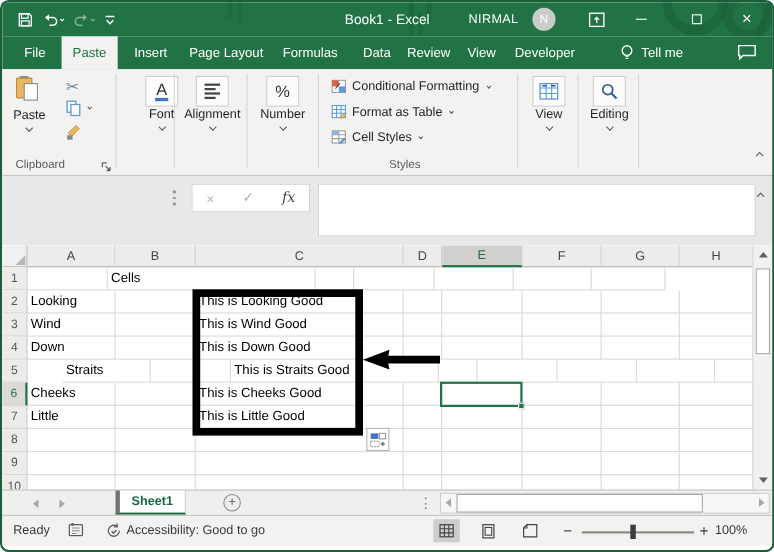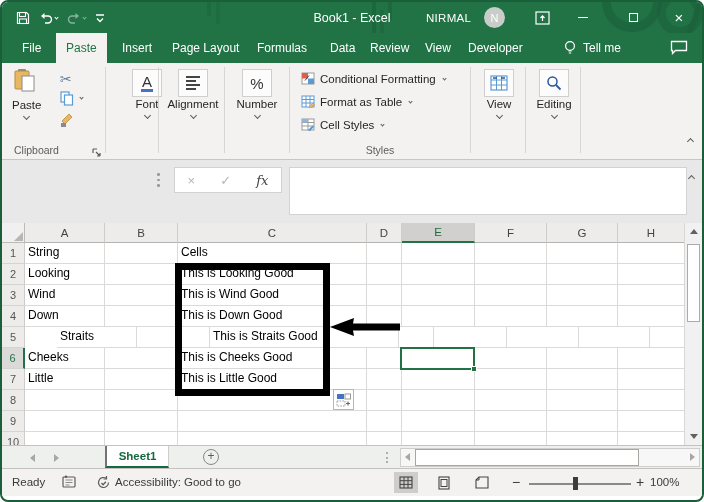--- a/index.html
+++ b/index.html
@@ -115,21 +115,21 @@
             border: 1px solid #ababab; }
 
   
   .tabsbar { position: relative; height: 23px; background: #eef0ee; border-top: 1px solid #c4c2c0; }
   .navtri { position: absolute; top: 8px; width: 0; height: 0; }
   .navtri.left { border-top: 4px solid transparent; border-bottom: 4px solid transparent;
                  border-right: 5px solid #a9a7a5; }
   .navtri.right { border-top: 4px solid transparent; border-bottom: 4px solid transparent;
                   border-left: 5px solid #a9a7a5; }
   .sheettab { position: absolute; left: 103px; top: 0; width: 64px; height: 22px; background: #fff;
-              border-left: 2px solid #737373; border-right: 1px solid #cfcdcb; border-bottom: 2.5px solid #17683f;
+              border-left: 4px solid #737373; border-right: 1px solid #cfcdcb; border-bottom: 2.5px solid #17683f;
               color: #17683f; font-weight: bold; font-size: 11.5px; display: flex; align-items: center;
               justify-content: center; }
   .addsheet { position: absolute; left: 201px; top: 3px; width: 16px; height: 16px; border: 1px solid #8a8886;
               border-radius: 50%; color: #5e5c5a; font-size: 12px; line-height: 13px; text-align: center; }
   .hdots { position: absolute; left: 384px; top: 6px; display: flex; flex-direction: column; gap: 2.5px; }
   .hdots i { width: 2px; height: 2px; background: #9a9a9a; border-radius: 50%; }
   .hscroll { position: absolute; left: 398px; top: 2px; width: 300px; height: 19px; background: #f7f7f7;
              border: 1px solid #d0cecb; }
   .hthumb { position: absolute; left: 14px; top: 0; width: 224px; height: 17px; background: #fff;
             border: 1px solid #a8a6a4; }
@@ -321,21 +321,21 @@
     <div class="styles-item" style="left:299px;top:55px">
       <svg width="14" height="13" viewBox="0 0 14 13">
           <rect x="1" y="1" width="12" height="11" fill="#fff" stroke="#9a9a9a"></rect>
           <path d="M1 4.5 h12 M1 8 h12 M7 1 v11" stroke="#9a9a9a" stroke-width="1"></path>
           <rect x="1" y="1" width="6" height="3.5" fill="#8fb4e3"></rect>
           <path d="M7 12 l4.5-4.5 1.5 1.5 -4.5 4.5 z" fill="#5b9bd5"></path>
         </svg>
       <span>Cell Styles</span>
       <span class="chev tiny"></span>
     </div>
-    <div class="grouplabel" style="left:328px;top:81px;width:100px">Styles</div>
+    <div class="grouplabel" style="left:316px;top:81px;width:100px">Styles</div>
     <div class="rsep" style="left:468px"></div>
 
     <div class="bigbtn" style="left:479px;top:6px;width:36px">
       <span class="iconbox">
         <svg width="18" height="16" viewBox="0 0 18 16">
             <rect x="1" y="1" width="16" height="14" fill="#fff" stroke="#5b9bd5" stroke-width="1.2"></rect>
             <path d="M1 5 h16 M1 10 h16 M6.5 1 v14 M11.5 1 v14" stroke="#5b9bd5" stroke-width="1"></path>
             <path d="M3 3 h4 M11 3 h4" stroke="#2b579a" stroke-width="1.4"></path>
           </svg>
       </span>
@@ -384,21 +384,20 @@
           <div class="colh" style="width: 35px;">D</div>
           <div class="colh sel" style="width: 73px;">E</div>
           <div class="colh" style="width: 72px;">F</div>
           <div class="colh" style="width: 71px;">G</div>
           <div class="colh" style="width: 67px;">H</div>
         </div>
     </div>
     <div class="gridrows">
         <div class="grow">
           <div class="rowh">1</div>
-          <div class="cell" style="width: 80px;">String</div>
           <div class="cell" style="width: 73px;"></div>
           <div class="cell" style="width: 189px;">Cells</div>
           <div class="cell" style="width: 35px;"></div>
           <div class="cell" style="width: 73px;"></div>
           <div class="cell" style="width: 72px;"></div>
           <div class="cell" style="width: 71px;"></div>
           <div class="cell" style="width: 67px;"></div>
         </div>
         <div class="grow">
           <div class="rowh">2</div>

